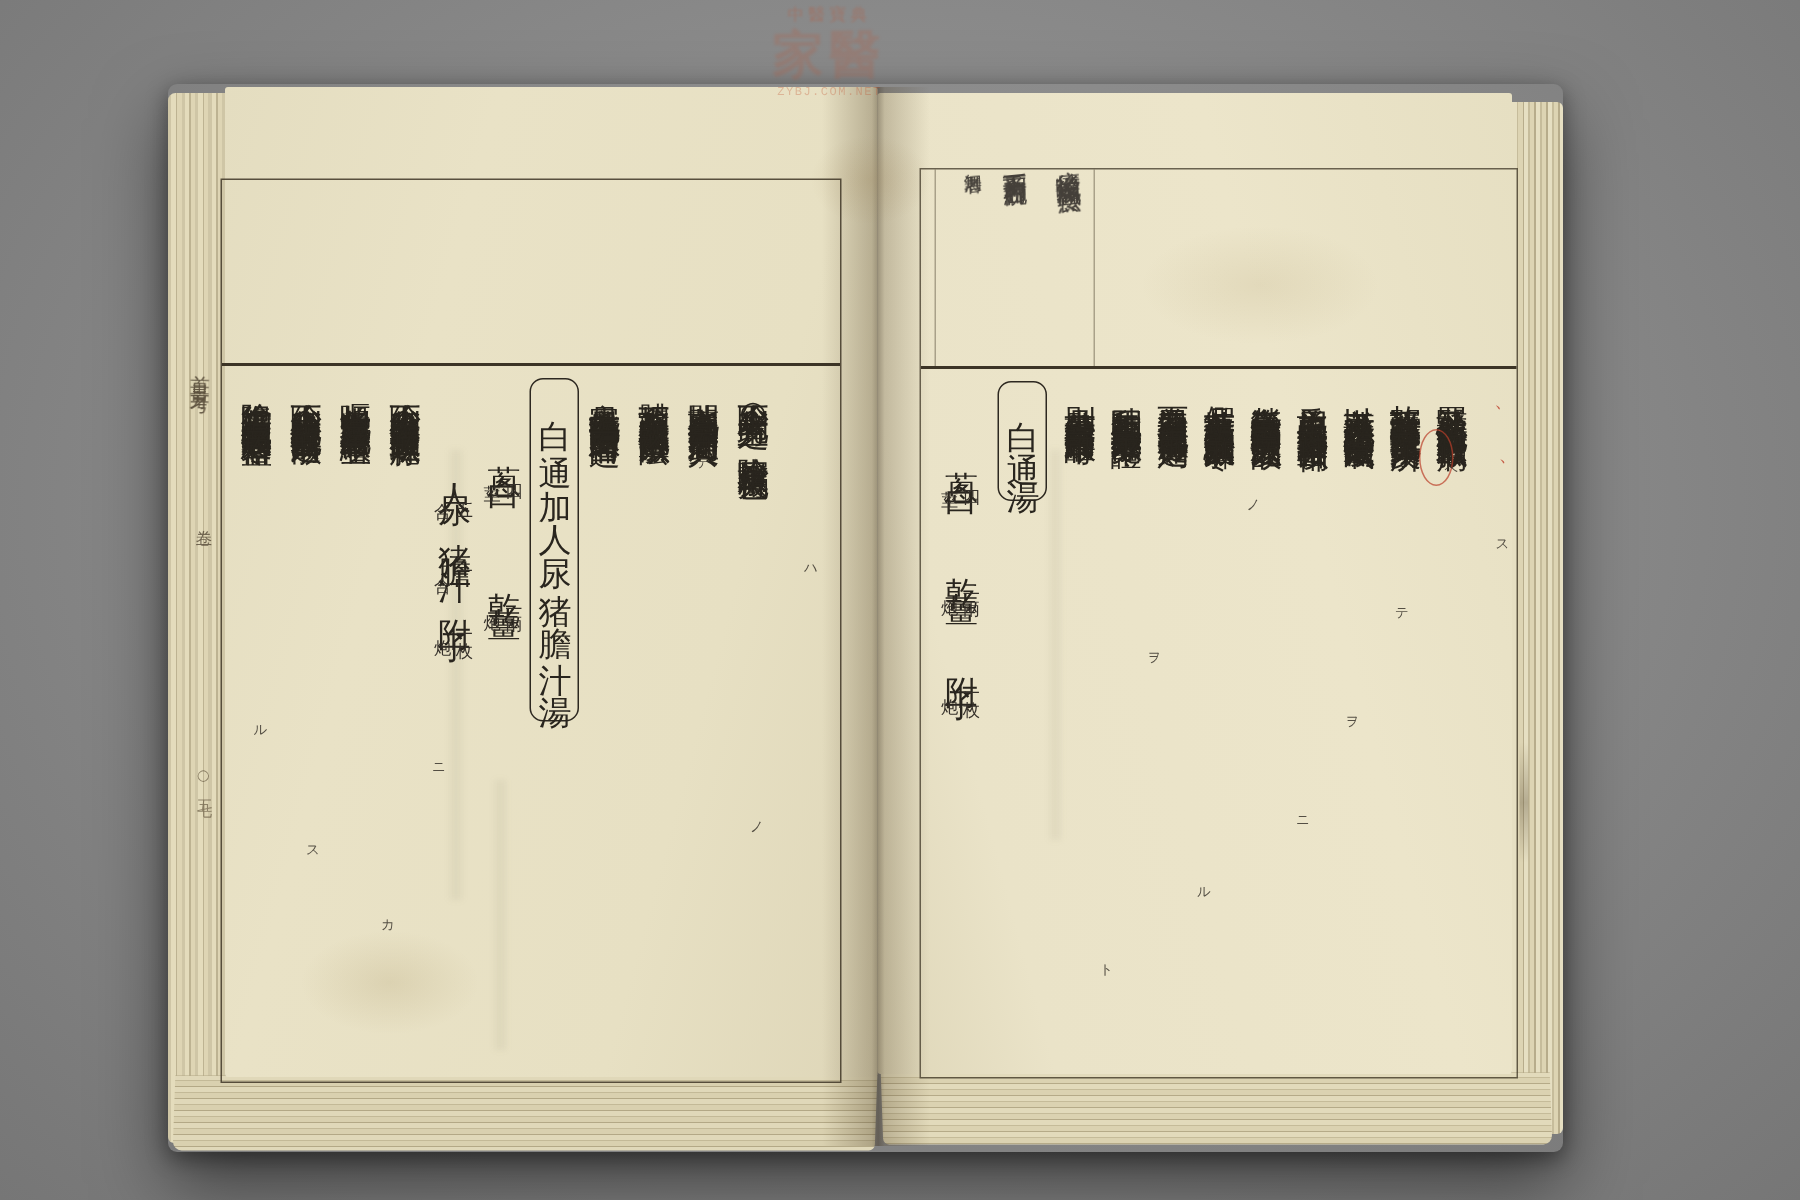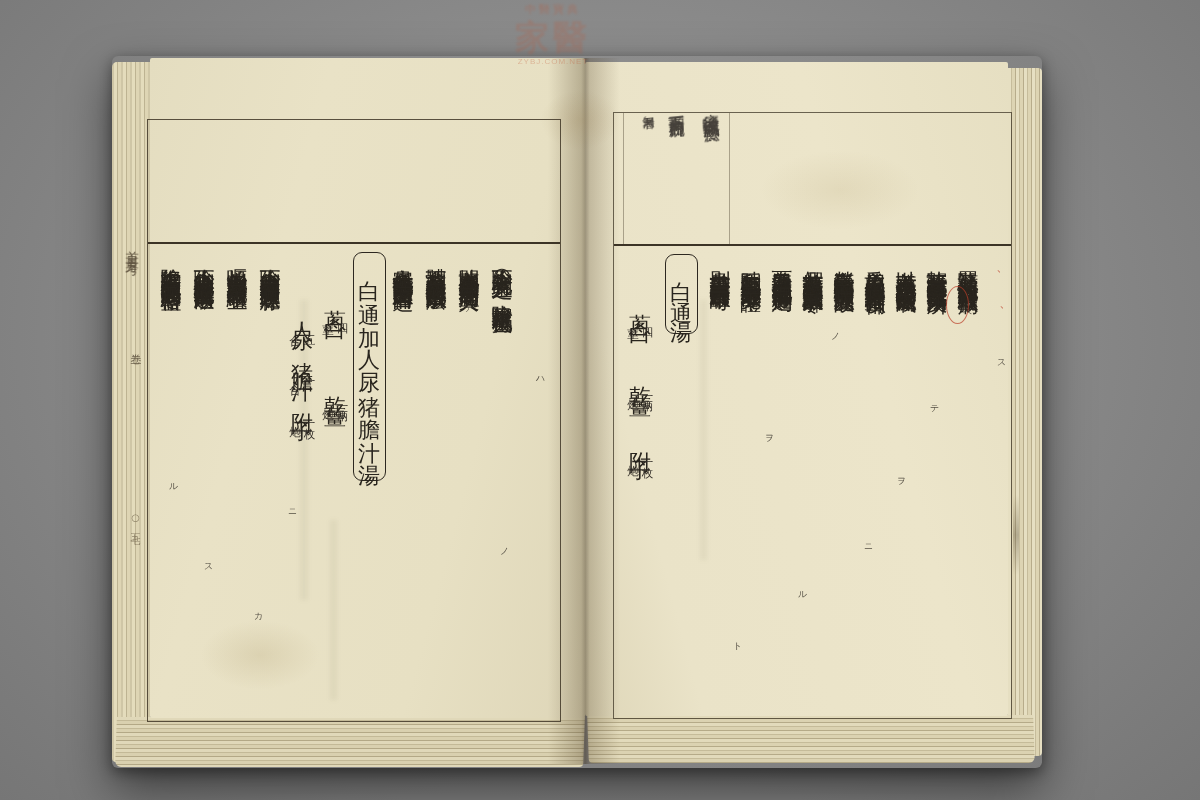--- a/index.html
+++ b/index.html
@@ -80,21 +80,21 @@
   .page-mark{position:absolute;left:128px;top:512px;writing-mode:vertical-rl;
     font-size:10px;letter-spacing:2px;color:#63563f;opacity:.65;filter:blur(.3px);}
   .redge-mark{position:absolute;left:1013px;top:495px;width:6px;height:80px;
     background:linear-gradient(to bottom,rgba(90,78,55,.0),rgba(90,78,55,.35),rgba(90,78,55,.0));}
 
   
   .watermark{position:absolute;left:492px;top:2px;width:122px;height:106px;text-align:center;
     color:#c1502e;pointer-events:none;}
   .wm-row1{font-size:11px;letter-spacing:3px;opacity:.34;filter:blur(.8px);}
   .wm-big{font-size:34px;font-weight:bold;letter-spacing:4px;opacity:.20;filter:blur(1.1px);line-height:40px;}
-  .wm-latin{font-size:8px;letter-spacing:1px;opacity:.30;filter:blur(.4px);font-family:Liberation Sans, sans-serif;}
+  .wm-latin{font-size:8px;letter-spacing:1px;opacity:.30;filter:blur(.4px);font-family:Liberation Mono, monospace;}
 
   .bleed{position:absolute;background:rgba(120,110,85,.08);filter:blur(2px);}
 </style>
 </head>
 <body>
 
 <div class="scene">
 
   <div class="book-shadow"></div>
 

